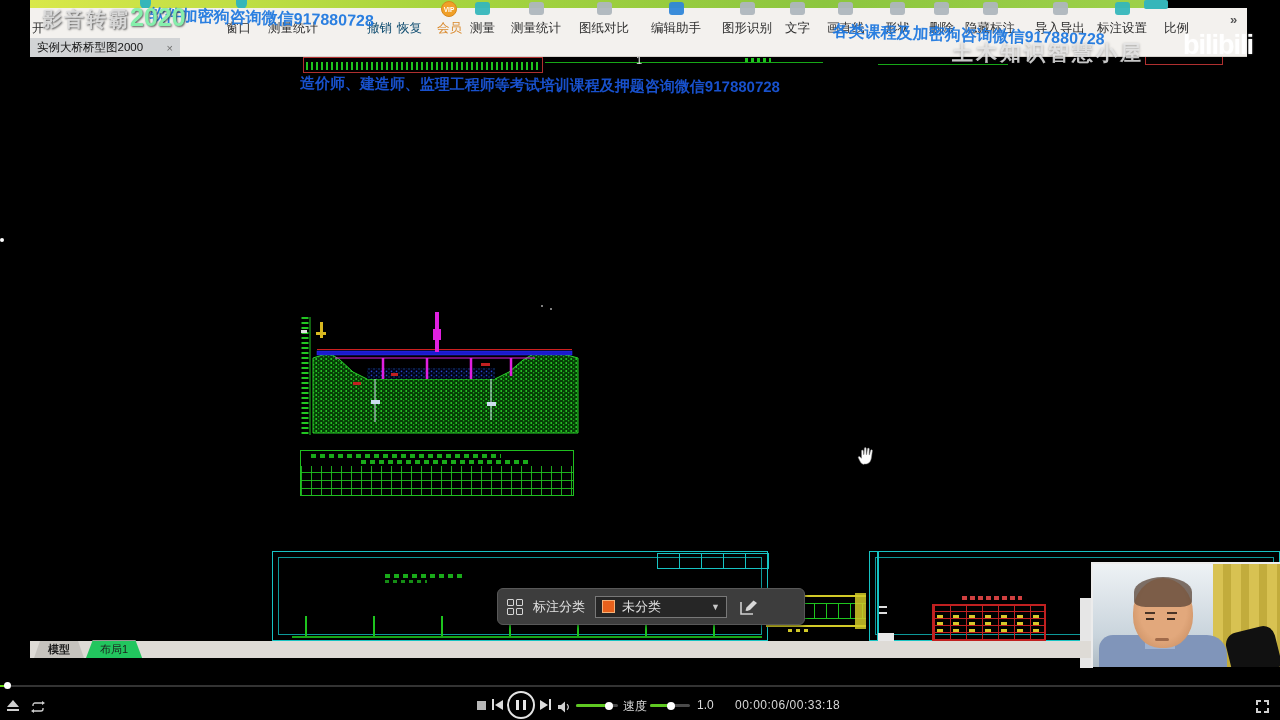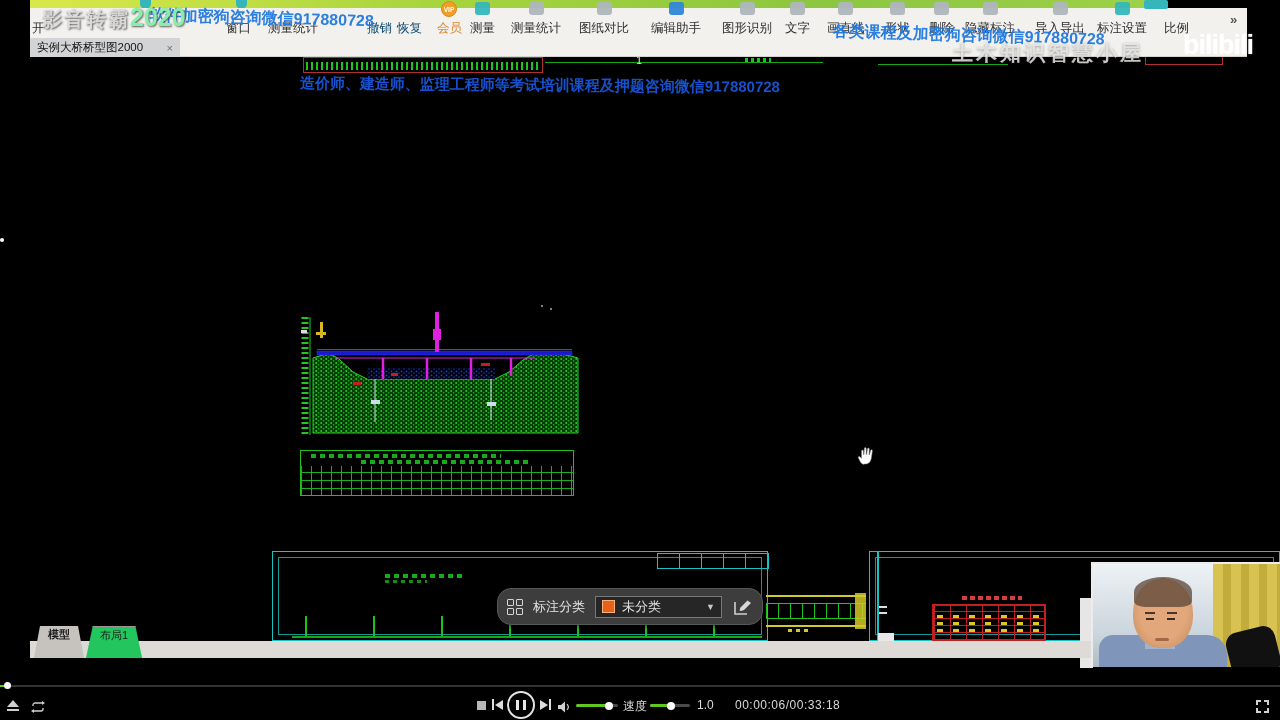--- a/index.html
+++ b/index.html
@@ -102,37 +102,37 @@
                repeating-linear-gradient(0deg,#c02020 0 1px,transparent 1px 7px);}
   .red-table .yd{position:absolute;left:3px;right:3px;height:3px;
              background:repeating-linear-gradient(90deg,#d8c82a 0 6px,transparent 6px 16px);}
   .red-title{position:absolute;left:962px;top:596px;width:60px;height:4px;
              background:repeating-linear-gradient(90deg,#d04040 0 5px,transparent 5px 8px);}
   .white-sliver{position:absolute;left:1080px;top:598px;width:13px;height:70px;background:#e6e6e6;}
 
   .hand-cursor{position:absolute;left:857px;top:445px;z-index:15;}
 
   
-  .classify{position:absolute;left:497px;top:588px;width:266px;height:37px;background:#3d3d3d;
-            border:1px solid #585858;border-radius:14px;z-index:30;display:flex;align-items:center;
+  .classify{position:absolute;left:497px;top:588px;width:308px;height:37px;background:#3d3d3d;
+            border:1px solid #585858;border-radius:6px;z-index:30;display:flex;align-items:center;
             padding:0 9px;gap:10px;box-shadow:0 1px 4px rgba(0,0,0,.6);}
   .grid-ico{display:grid;grid-template-columns:7px 7px;grid-template-rows:7px 7px;gap:2px;}
   .grid-ico span{border:1.5px solid #d5d5d5;border-radius:1px;}
   .classify .lbl{font-size:13px;color:#e2e2e2;white-space:nowrap;}
   .dropdown{width:132px;height:22px;background:#262626;border:1px solid #787878;display:flex;
             align-items:center;padding:0 6px;gap:7px;}
   .swatch{width:13px;height:13px;background:#e8611c;border:1px solid #f5b37a;}
   .dropdown .sel{font-size:13px;color:#e0e0e0;}
   .dropdown .caret{margin-left:auto;font-size:9px;color:#c8c8c8;}
   .edit-btn{width:22px;height:22px;display:flex;align-items:center;justify-content:center;}
 
   
   .layout-bar{position:absolute;left:30px;top:641px;width:1250px;height:17px;background:#dedbd6;
               z-index:20;display:flex;align-items:flex-end;gap:2px;padding-left:4px;}
-  .ltab{height:32px;padding:1px 14px 16px;font-size:11px;color:#1c1c1c;
+  .ltab{height:17px;padding:1px 14px 16px;font-size:11px;color:#1c1c1c;
         clip-path:polygon(12% 0,88% 0,100% 100%,0 100%);}
   .ltab.active{background:#c6c3be;font-weight:bold;}
   .ltab.plain{background:#22c55e;border-top:1px solid #9a9792;}
   .status-line{position:absolute;left:30px;top:658px;width:1250px;height:19px;background:#f4f3f1;
                z-index:20;font-size:11px;color:#222;}
   .coords{position:absolute;left:8px;top:3px;font-family:"DejaVu Sans Mono",monospace;}
   .scale-note{position:absolute;left:313px;top:3px;}
 
   
   .webcam{position:absolute;left:1091px;top:562px;width:189px;height:105px;z-index:40;

